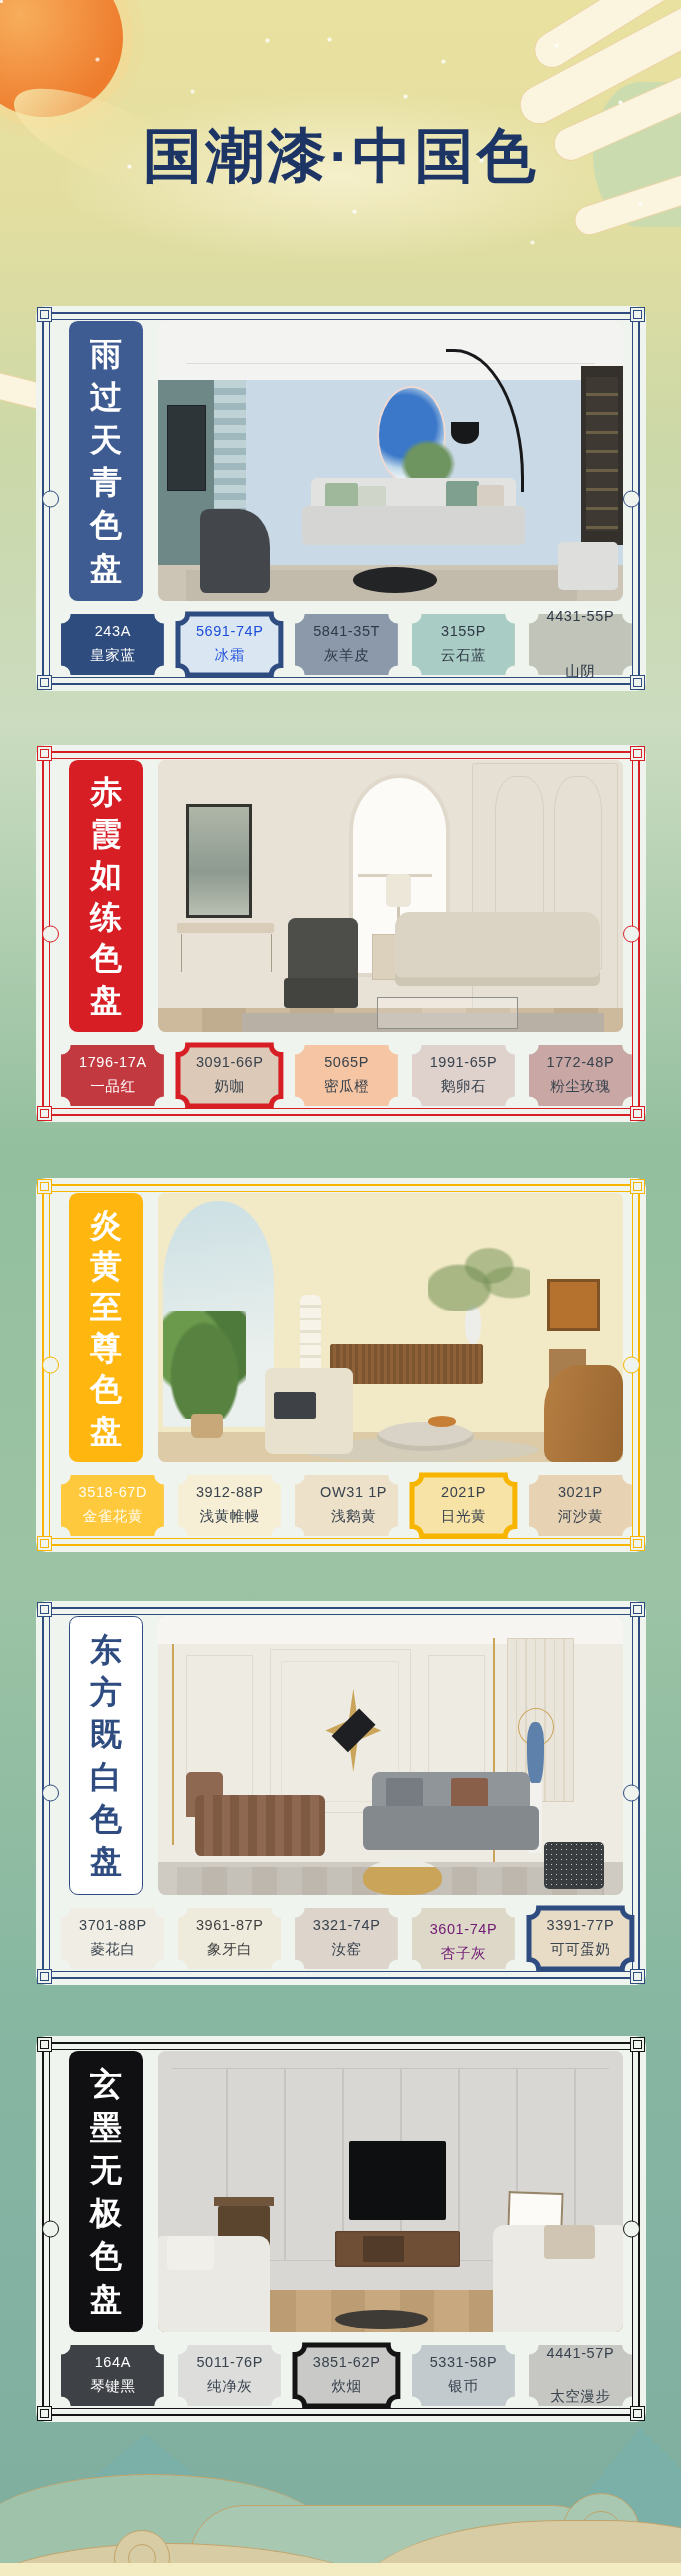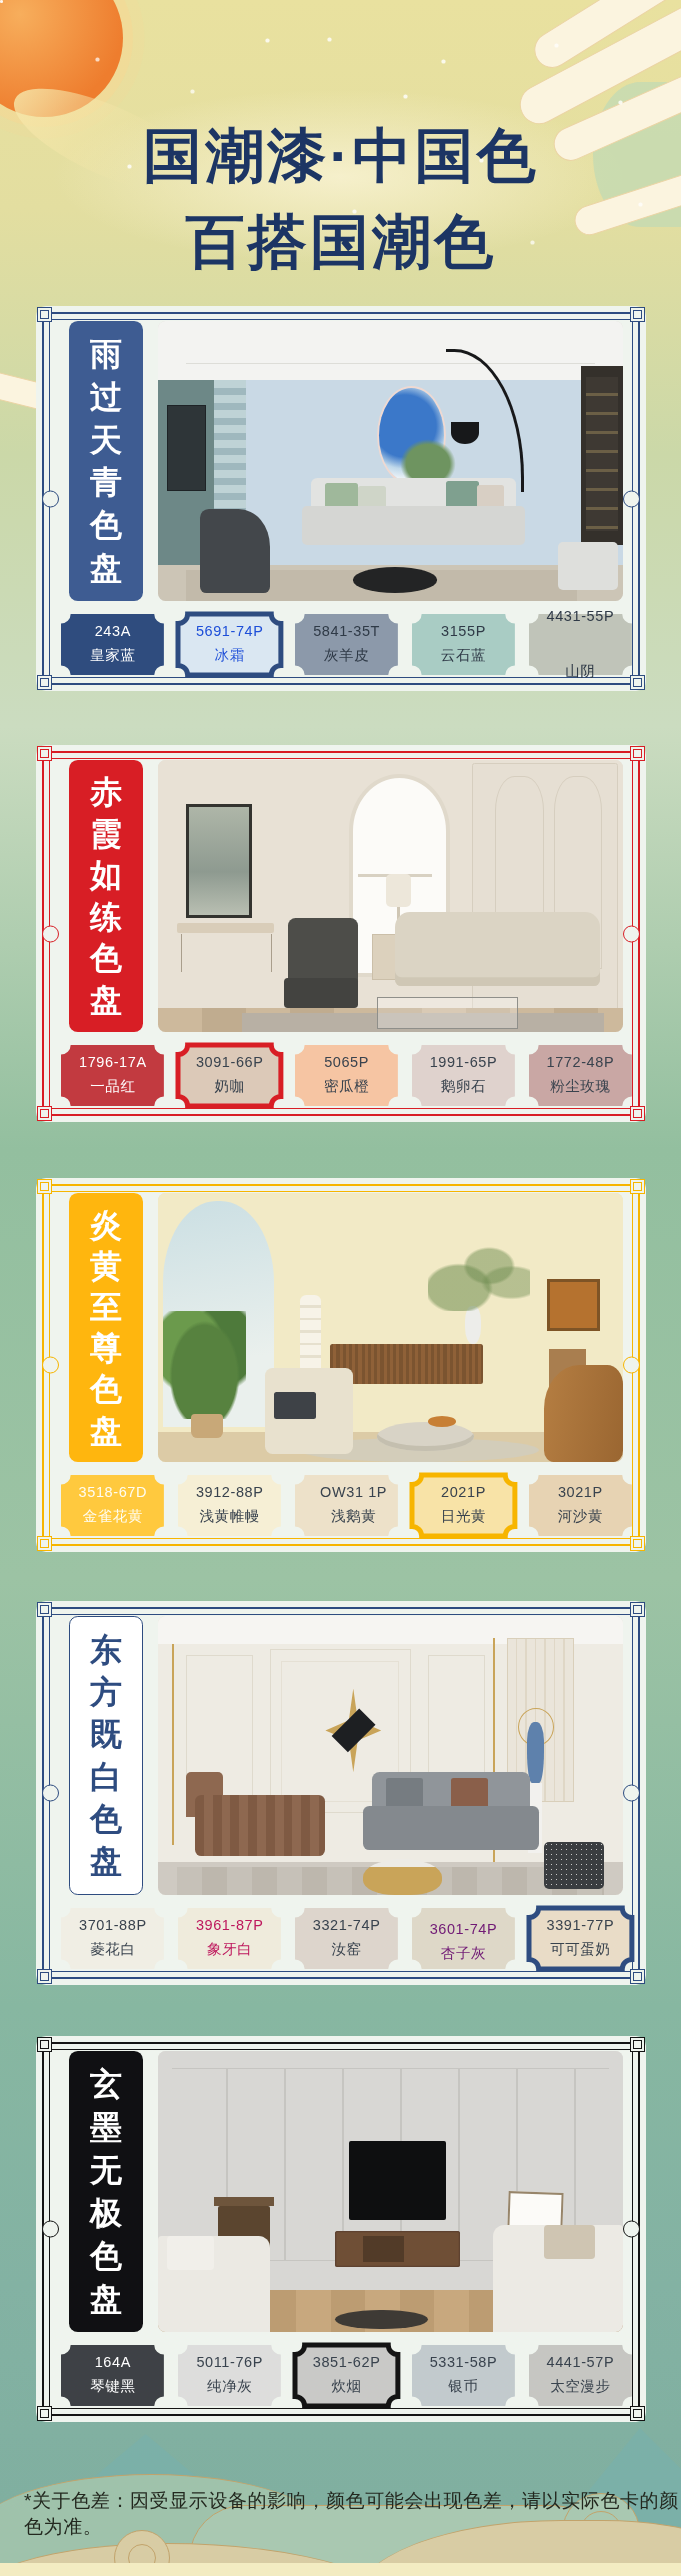--- a/index.html
+++ b/index.html
@@ -177,21 +177,20 @@
   <div class="abs ray"></div>
   <div class="abs patch"></div>
   <div class="abs rib rib1"></div>
   <div class="abs rib rib2"></div>
   <div class="abs rib rib3"></div>
   <div class="abs rib rib4"></div>
   <div class="abs rib rib5"></div>
   <div class="abs stars"></div>
 
   <div class="abs page-title t1">国潮漆·中国色</div>
-  <div class="abs page-title t2">百搭国潮色</div>
 
   <main id="cards">
       <section class="card" style="top: 306px; height: 385px; --theme: #2E4C80;">
     <div class="frame-outer"></div>
     <div class="frame-inner"></div>
     <div class="corner c-tl"></div>
     <div class="corner c-tr"></div>
     <div class="corner c-bl"></div>
     <div class="corner c-br"></div>
     <div class="bump b-l"></div>
@@ -512,21 +511,21 @@
     </svg>
     <div class="sw-text" style="color: rgb(57, 67, 78);">
       <div class="sw-code">3701-88P</div>
       <div class="sw-name">菱花白</div>
     </div>
   </div>
             <div class="swatch">
     <svg class="swatch-shape" viewBox="0 0 160 96" preserveAspectRatio="none">
       <path d="M15 0 H145 A15 15 0 0 0 160 15 V81 A15 15 0 0 0 145 96 H15 A15 15 0 0 0 0 81 V15 A15 15 0 0 0 15 0 Z" vector-effect="non-scaling-stroke" fill="#EFEBDC"></path>
     </svg>
-    <div class="sw-text" style="color: #be185d;">
+    <div class="sw-text" style="color: #404040;">
       <div class="sw-code">3961-87P</div>
       <div class="sw-name">象牙白</div>
     </div>
   </div>
             <div class="swatch">
     <svg class="swatch-shape" viewBox="0 0 160 96" preserveAspectRatio="none">
       <path d="M15 0 H145 A15 15 0 0 0 160 15 V81 A15 15 0 0 0 145 96 H15 A15 15 0 0 0 0 81 V15 A15 15 0 0 0 15 0 Z" vector-effect="non-scaling-stroke" fill="#DDD5CC"></path>
     </svg>
     <div class="sw-text" style="color: rgb(57, 67, 78);">
       <div class="sw-code">3321-74P</div>
@@ -624,34 +623,33 @@
     </svg>
     <div class="sw-text" style="color: rgb(57, 67, 78);">
       <div class="sw-code">5331-58P</div>
       <div class="sw-name">银币</div>
     </div>
   </div>
             <div class="swatch">
     <svg class="swatch-shape" viewBox="0 0 160 96" preserveAspectRatio="none">
       <path d="M15 0 H145 A15 15 0 0 0 160 15 V81 A15 15 0 0 0 145 96 H15 A15 15 0 0 0 0 81 V15 A15 15 0 0 0 15 0 Z" vector-effect="non-scaling-stroke" fill="#C6C6C2"></path>
     </svg>
-    <div class="sw-text" style="color: rgb(57, 67, 78);">
+    <div class="sw-text" style="color: rgb(57, 67, 78); justify-content: space-between;">
       <div class="sw-code">4441-57P</div>
       <div class="sw-name">太空漫步</div>
     </div>
   </div>
           </div>
     </div>
   </section>
     </main>
 
   <div class="abs mtnL"></div>
   <div class="abs mtnR"></div>
   <div class="abs sageLow"></div>
   <div class="abs sageCloud"></div>
   <div class="abs curl curlBig"></div>
   <div class="abs tanWave1"></div>
   <div class="abs curl curlTan"></div>
   <div class="abs tanWave2"></div>
-  <div class="abs footnote">*关于色差：因受显示设备的影响，颜色可能会出现色差，请以实际色卡的颜色为准。</div>
   <div class="abs bottom-strip"></div>
 </div>
 
 
 </body></html>

